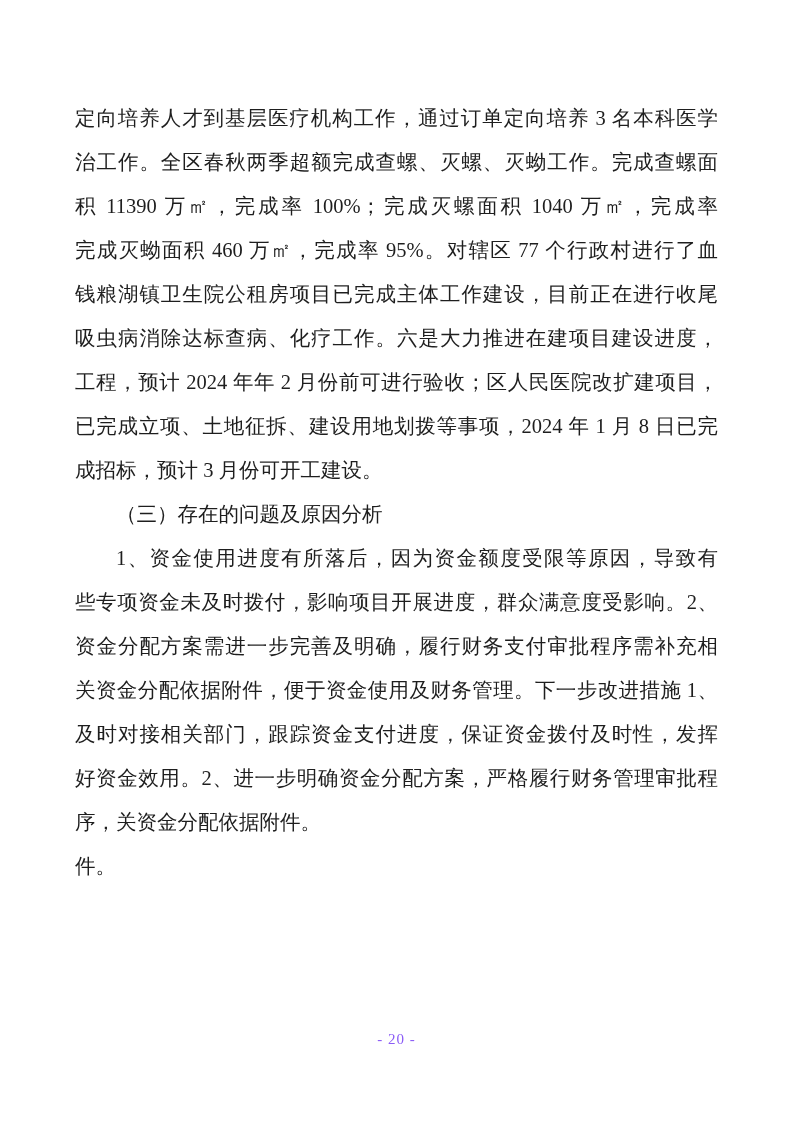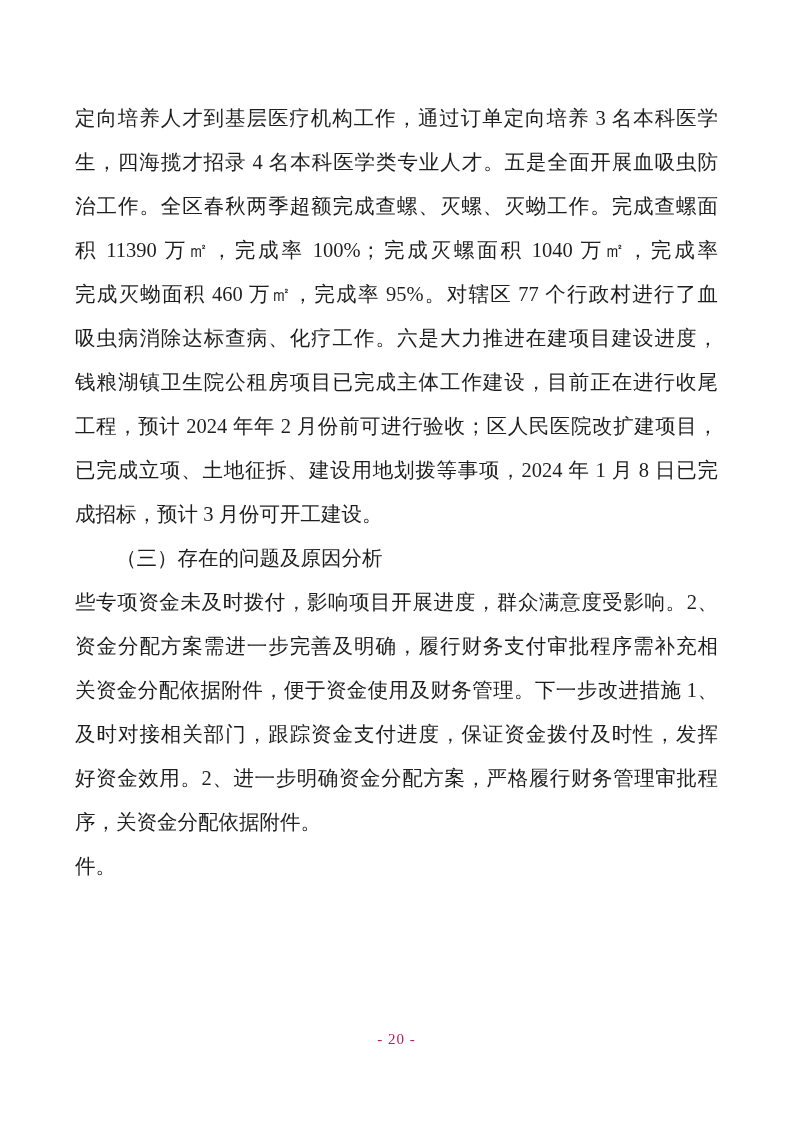--- a/index.html
+++ b/index.html
@@ -41,39 +41,39 @@
   .page-number {
     position: absolute;
     left: 0;
     right: 0;
     top: 1028px;
     height: 22px;
     line-height: 22px;
     text-align: center;
     font-size: 15px;
     letter-spacing: 1px;
-    color: #be185d;
+    color: #8b5cf6;
   }
 </style>
 </head>
 <body>
 
 <div class="page">
   <div class="text-block">
     <div class="ln jl">定向培养人才到基层医疗机构工作，通过订单定向培养 3 名本科医学</div>
-    <div class="ln jl">生，四海揽才招录 4 名本科医学类专业人才。五是全面开展血吸虫防</div>
     <div class="ln jl">治工作。全区春秋两季超额完成查螺、灭螺、灭蚴工作。完成查螺面</div>
     <div class="ln jl">积 11390 万㎡，完成率 100%；完成灭螺面积 1040 万㎡，完成率 100%；</div>
     <div class="ln jl">完成灭蚴面积 460 万㎡，完成率 95%。对辖区 77 个行政村进行了血</div>
+    <div class="ln jl">钱粮湖镇卫生院公租房项目已完成主体工作建设，目前正在进行收尾</div>
     <div class="ln jl">吸虫病消除达标查病、化疗工作。六是大力推进在建项目建设进度，</div>
-    <div class="ln jl">钱粮湖镇卫生院公租房项目已完成主体工作建设，目前正在进行收尾</div>
     <div class="ln jl">工程，预计 2024 年年 2 月份前可进行验收；区人民医院改扩建项目，</div>
     <div class="ln jl">已完成立项、土地征拆、建设用地划拨等事项，2024 年 1 月 8 日已完</div>
     <div class="ln">成招标，预计 3 月份可开工建设。</div>
     <div class="ln ind kaiti">（三）存在的问题及原因分析</div>
+    <div class="ln ind jl">1、资金使用进度有所落后，因为资金额度受限等原因，导致有</div>
     <div class="ln jl">些专项资金未及时拨付，影响项目开展进度，群众满意度受影响。2、</div>
     <div class="ln jl">资金分配方案需进一步完善及明确，履行财务支付审批程序需补充相</div>
     <div class="ln jl">关资金分配依据附件，便于资金使用及财务管理。下一步改进措施 1、</div>
     <div class="ln jl">及时对接相关部门，跟踪资金支付进度，保证资金拨付及时性，发挥</div>
     <div class="ln jl">好资金效用。2、进一步明确资金分配方案，严格履行财务管理审批程</div>
     <div class="ln">序，关资金分配依据附件。</div>
     <div class="ln">件。</div>
   </div>
   <div class="page-number">- 20 -</div>
 </div>

